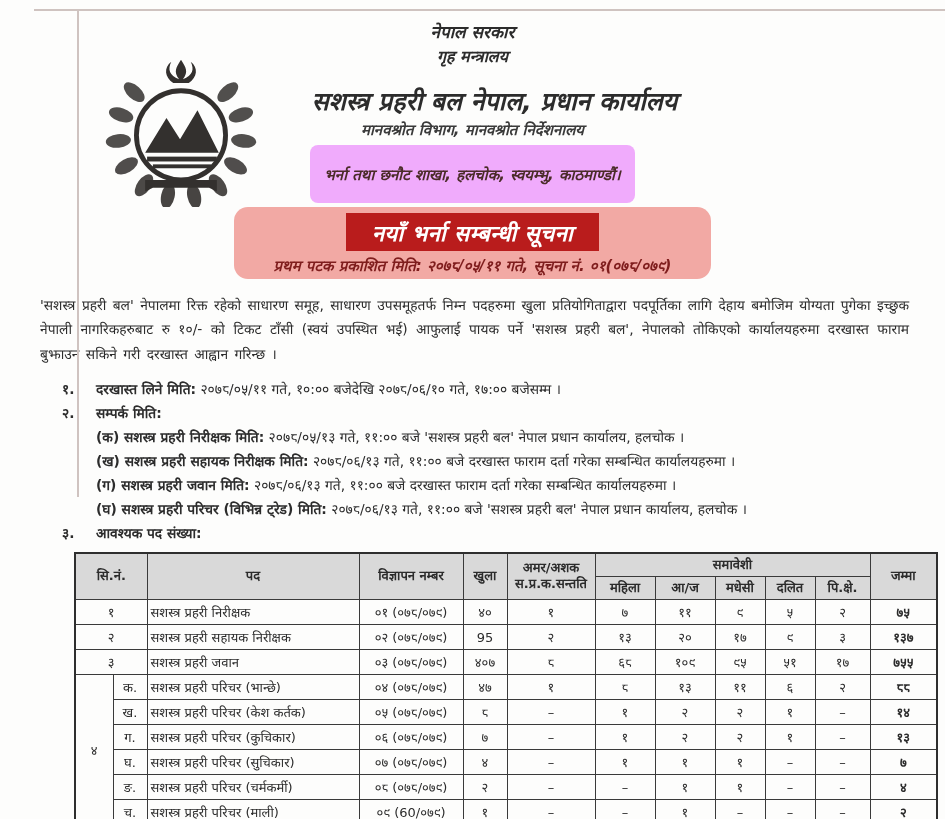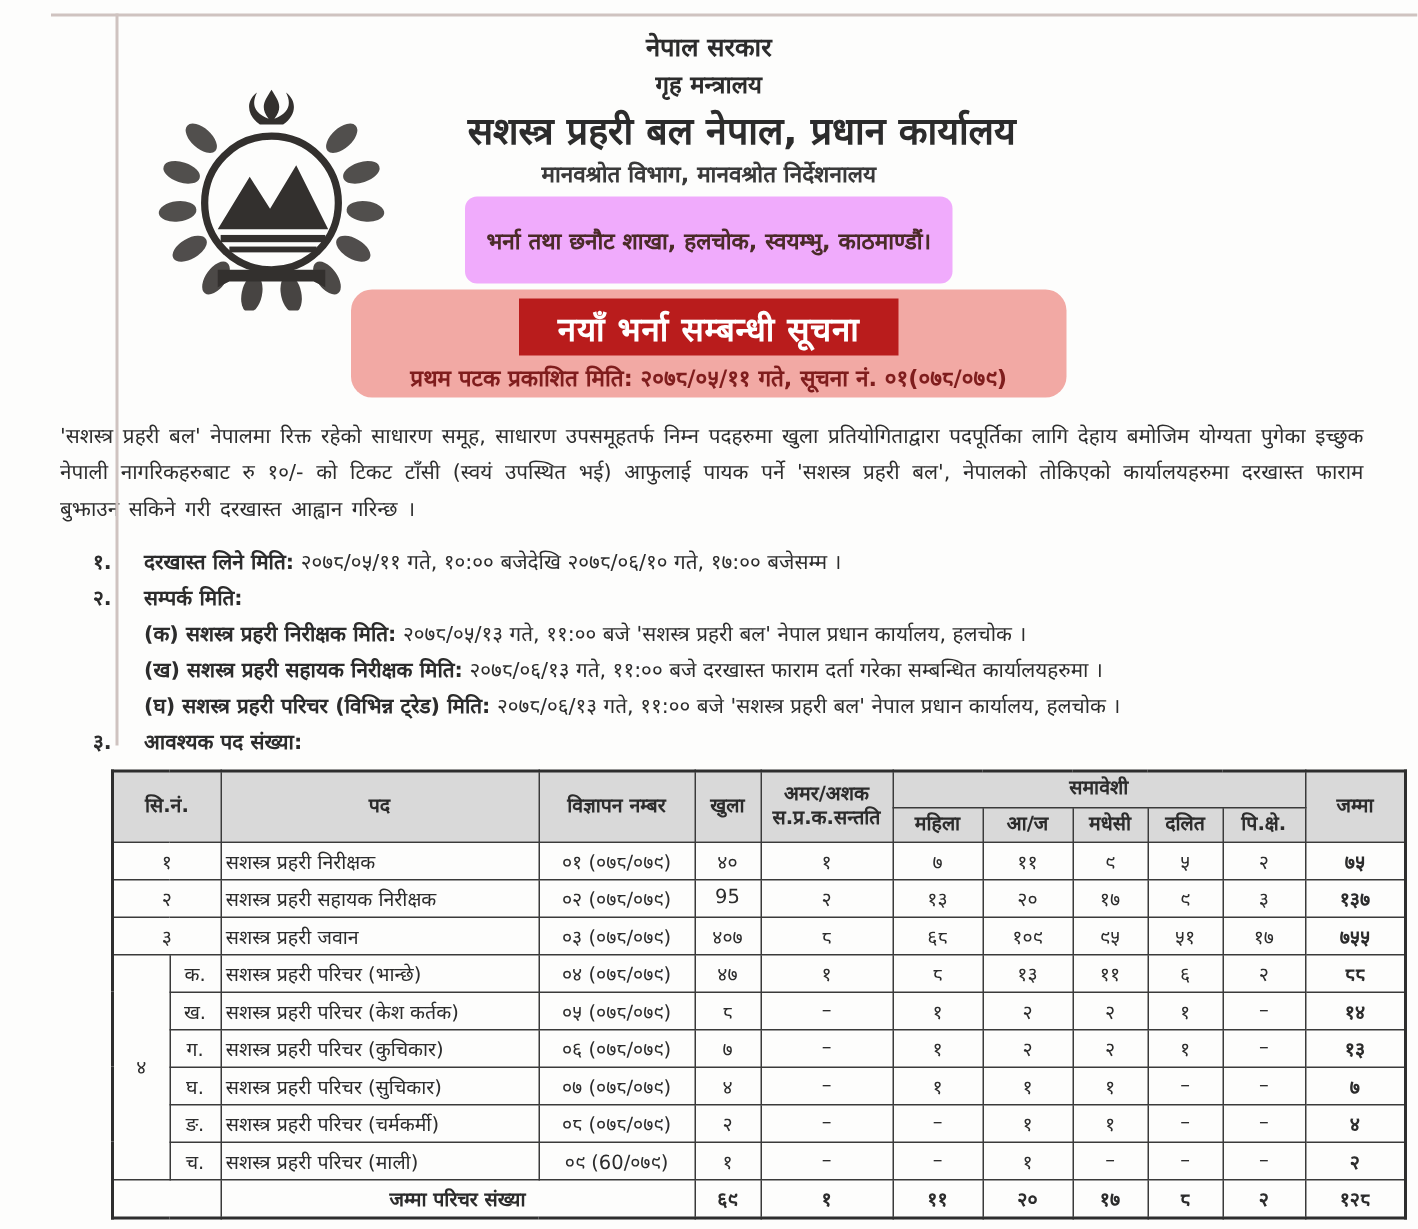--- a/index.html
+++ b/index.html
@@ -7,24 +7,24 @@
     width:945px;height:819px;overflow:hidden;background:#fdfdfc;
     font-family:"DejaVu Sans","Liberation Sans",sans-serif;
     color:#2c2c2c;position:relative;
   }
   
   .scan-top{position:absolute;left:34px;top:9px;width:911px;height:2px;background:#cfc3c0;}
   .scan-left{position:absolute;left:77px;top:9px;width:2px;height:488px;background:#cfc3c0;}
 
   .emblem{position:absolute;left:96px;top:52px;width:170px;height:155px;}
 
-  .header{padding-top:20px;text-align:center;}
+  .header{padding-top:20px;text-align:center;font-style:italic;}
   .h-govt{font-size:17px;font-weight:bold;line-height:1.45;}
   .h-ministry{font-size:16px;font-weight:bold;line-height:1.5;}
-  .h-org{font-size:25px;font-weight:bold;line-height:1.35;margin-top:2px;padding-left:44px;}
+  .h-org{font-size:25px;font-weight:bold;line-height:1.35;margin-top:16px;padding-left:44px;}
   .h-dept{font-size:15px;font-weight:bold;color:#3a3a3a;line-height:1.5;margin-top:1px;}
   .hl{background:#f0abfc;border-radius:8px;padding:19px 14px;display:inline-block;}
   .h-branch{font-size:15px;font-weight:bold;color:#4a2b28;margin-top:3px;}
   .notice-wrap{display:inline-block;background:#f2a9a4;border-radius:14px;padding:6px 40px 4px 40px;margin-top:4px;}
   .notice-box{display:inline-block;background:#b91c1c;color:#fff;font-size:22px;font-weight:bold;
     padding:4px 26px;letter-spacing:0.5px;}
   .h-published{font-size:15px;font-weight:bold;color:#7f1d1d;margin-top:4px;}
 
   .intro{margin:14px 36px 0 40px;font-size:13.8px;line-height:1.78;text-align:justify;
     font-weight:500;word-spacing:2px;}
@@ -115,20 +115,23 @@
   <div class="nrow" data-name="list-item-2">
     <span class="nnum" data-name="list-number">२.</span>
     <span class="nlabel" data-name="list-item-label">सम्पर्क मिति:</span>
   </div>
   <div data-name="contact-sublist">
     <div class="nrow sub" data-name="contact-item">
       <span><span class="subtag" data-name="contact-tag">(क)</span><span class="nlabel" data-name="contact-label"> सशस्त्र प्रहरी निरीक्षक मिति:</span><span class="nrest" data-name="contact-text"> २०७८/०५/१३ गते, ११:०० बजे 'सशस्त्र प्रहरी बल' नेपाल प्रधान कार्यालय, हलचोक ।</span></span>
     </div>
     <div class="nrow sub" data-name="contact-item">
       <span><span class="subtag" data-name="contact-tag">(ख)</span><span class="nlabel" data-name="contact-label"> सशस्त्र प्रहरी सहायक निरीक्षक मिति:</span><span class="nrest" data-name="contact-text"> २०७८/०६/१३ गते, ११:०० बजे दरखास्त फाराम दर्ता गरेका सम्बन्धित कार्यालयहरुमा ।</span></span>
+    </div>
+    <div class="nrow sub" data-name="contact-item">
+      <span><span class="subtag" data-name="contact-tag">(ग)</span><span class="nlabel" data-name="contact-label"> सशस्त्र प्रहरी जवान मिति:</span><span class="nrest" data-name="contact-text"> २०७८/०६/१३ गते, ११:०० बजे दरखास्त फाराम दर्ता गरेका सम्बन्धित कार्यालयहरुमा ।</span></span>
     </div>
     <div class="nrow sub" data-name="contact-item">
       <span><span class="subtag" data-name="contact-tag">(घ)</span><span class="nlabel" data-name="contact-label"> सशस्त्र प्रहरी परिचर (विभिन्न ट्रेड) मिति:</span><span class="nrest" data-name="contact-text"> २०७८/०६/१३ गते, ११:०० बजे 'सशस्त्र प्रहरी बल' नेपाल प्रधान कार्यालय, हलचोक ।</span></span>
     </div>
   </div>
   <div class="nrow" data-name="list-item-3">
     <span class="nnum" data-name="list-number">३.</span>
     <span class="nlabel" data-name="list-item-label">आवश्यक पद संख्या:</span>
   </div>
 </div>

